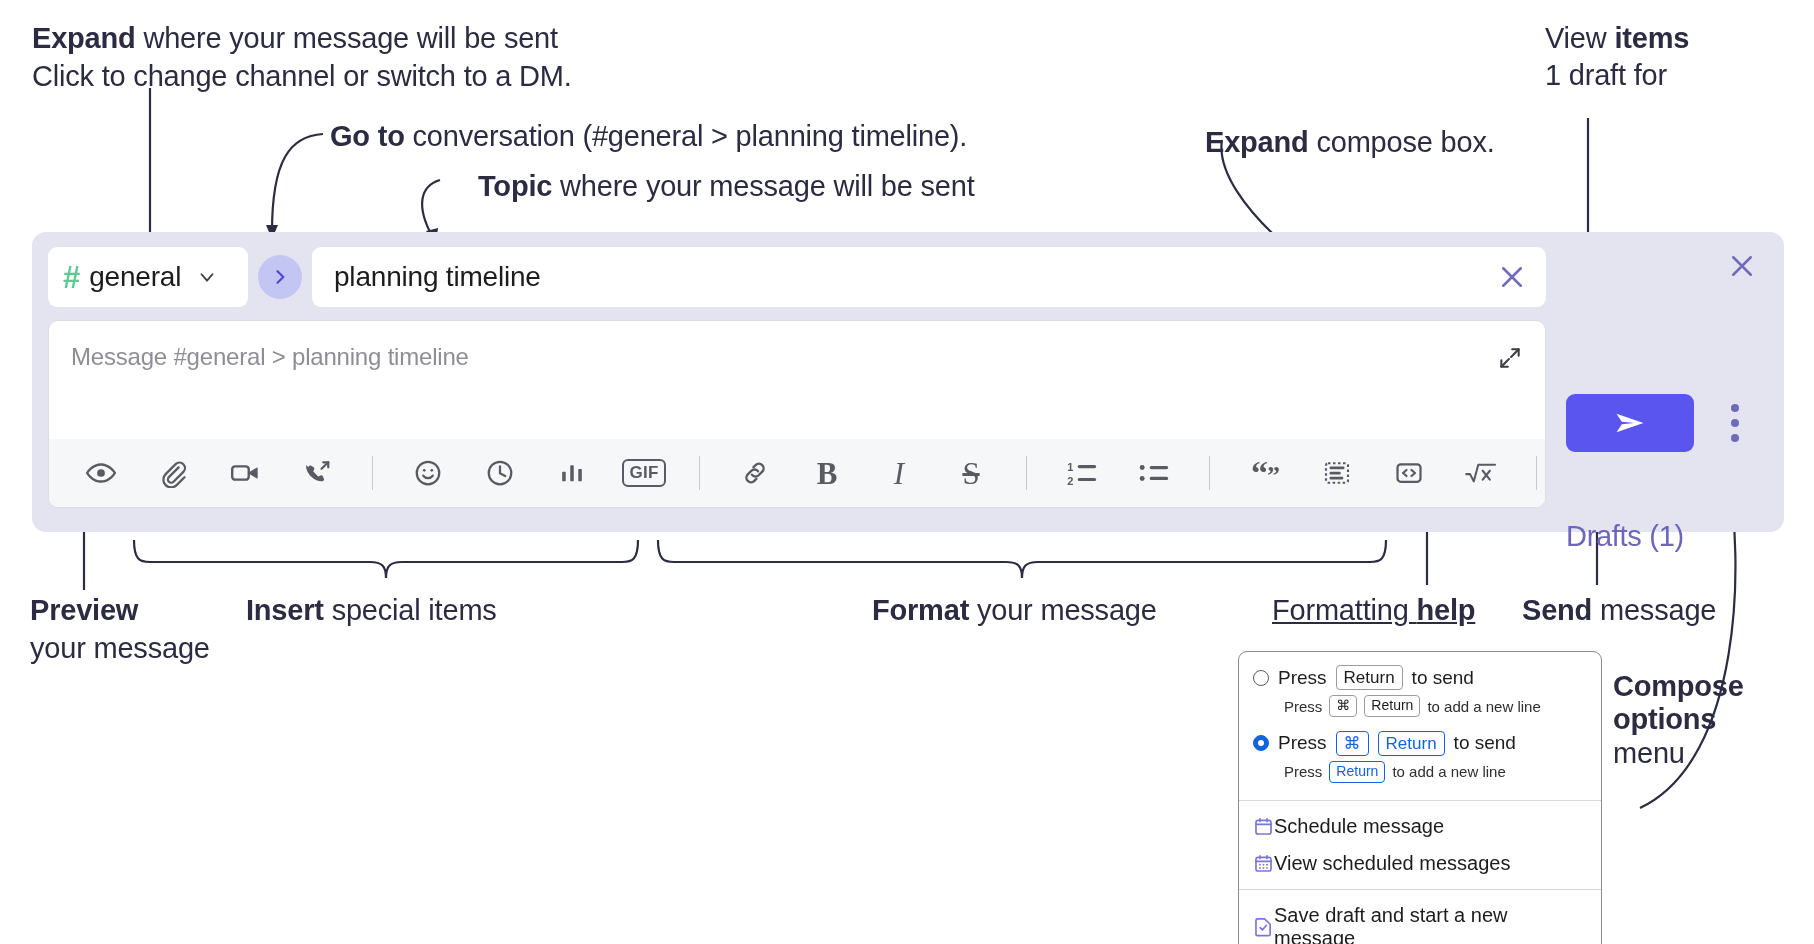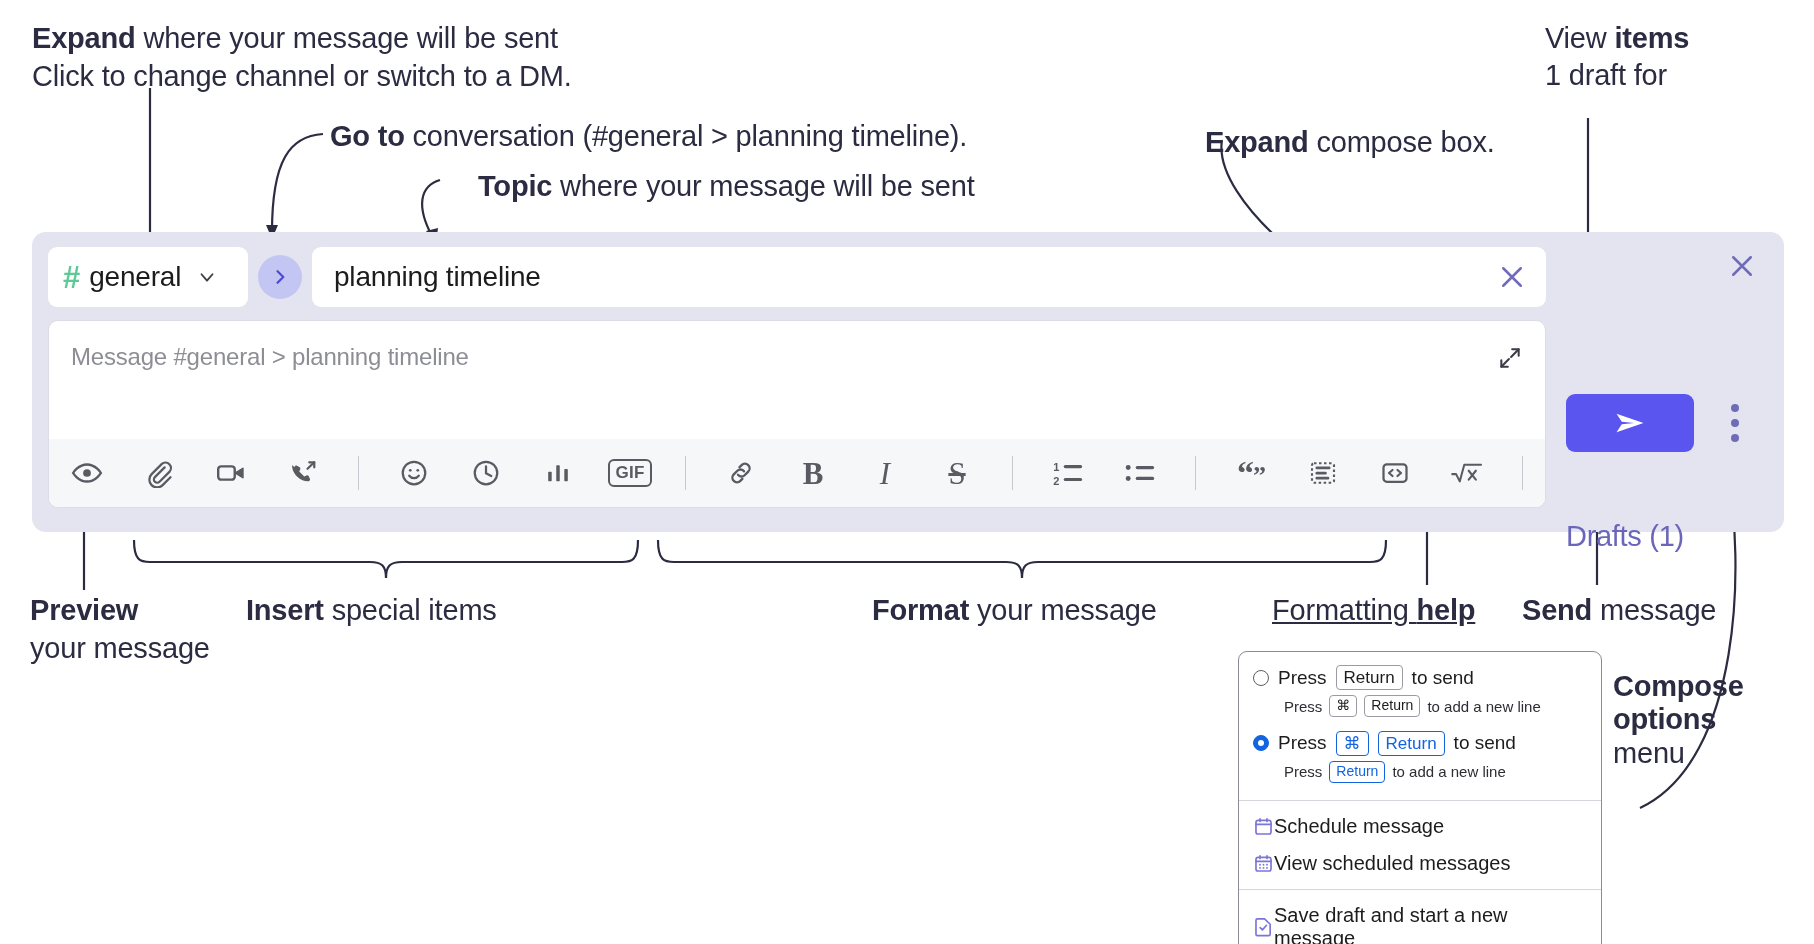--- a/index.html
+++ b/index.html
@@ -117,21 +117,21 @@
     right: 16px; top: 18px;
     width: 38px; height: 38px;
     display: flex; align-items: center; justify-content: center;
   }
   .toolbar {
     position: absolute;
     left: 0; right: 0; bottom: 0;
     height: 68px;
     background: #f6f7f9;
     display: flex; align-items: center;
-    padding: 0 10px;
+    padding: 0 24px;
     gap: 16px;
   }
   .tb {
     width: 56px; height: 52px;
     display: flex; align-items: center; justify-content: center;
     color: #5a5a63;
     flex: 0 0 auto;
   }
   .tb-sep {
     width: 1px; height: 34px;

